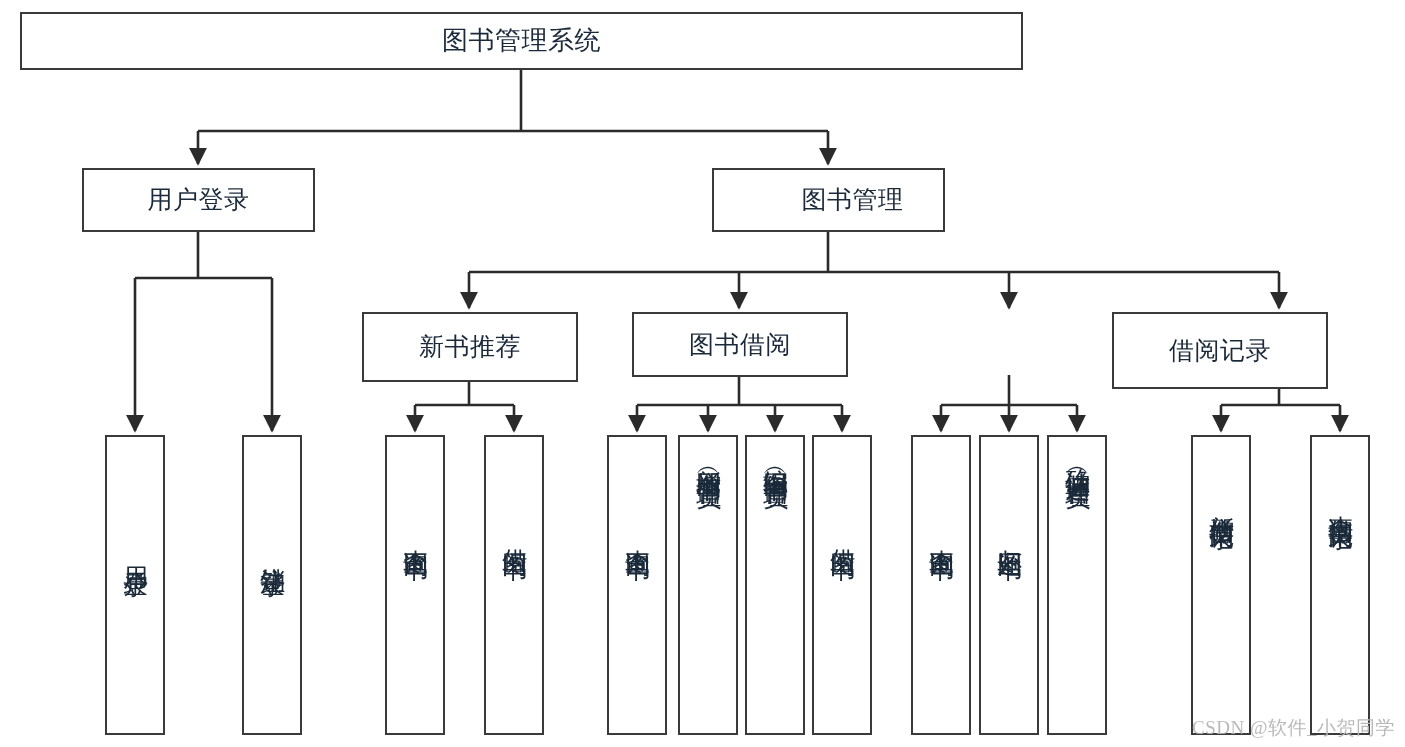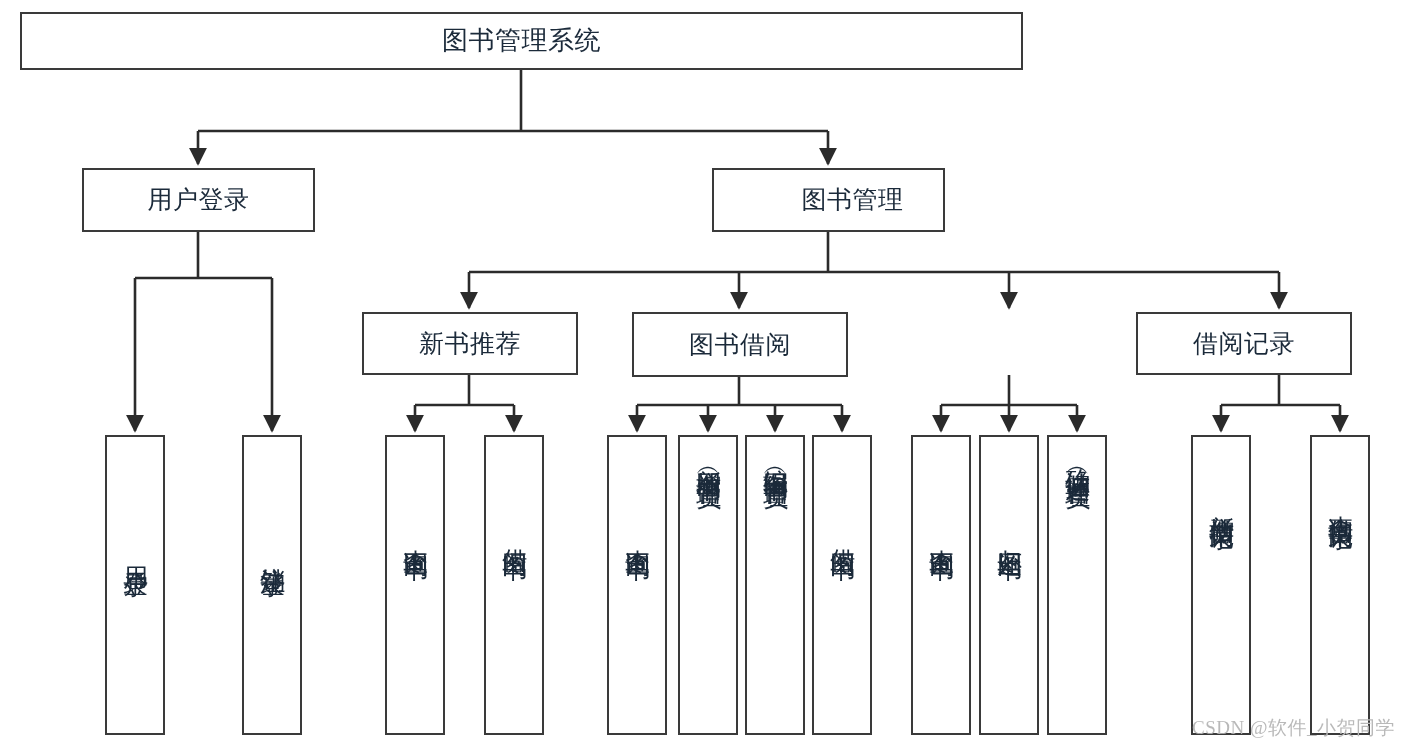--- a/index.html
+++ b/index.html
@@ -144,27 +144,27 @@
     <span class="lbl">图书管理系统</span>
   </div>
 
   <div class="node h-node" style="left:82px; top:168px; width:233px; height:64px;">
     <span class="lbl">用户登录</span>
   </div>
   <div class="node h-node" style="left:712px; top:168px; width:233px; height:64px;padding-left:48px;">
     <span class="lbl">图书管理</span>
   </div>
 
-  <div class="node h-node" style="left:362px; top:312px; width:216px; height:63px;">
+  <div class="node h-node" style="left:362px; top:312px; width:216px; height:70px;">
     <span class="lbl">新书推荐</span>
   </div>
   <div class="node h-node" style="left:632px; top:312px; width:216px; height:65px;">
     <span class="lbl">图书借阅</span>
   </div>
-  <div class="node h-node" style="left:1136px; top:312px; width:216px; height:63px;">
+  <div class="node h-node" style="left:1112px; top:312px; width:216px; height:77px;">
     <span class="lbl">借阅记录</span>
   </div>
 
   <div class="node v-node mid3" style="left:105px; top:435px; width:60px; height:300px;">
     <span class="lbl">用户登录</span>
   </div>
   <div class="node v-node mid3" style="left:242px; top:435px; width:60px; height:300px;">
     <span class="lbl">注销登录</span>
   </div>
 

